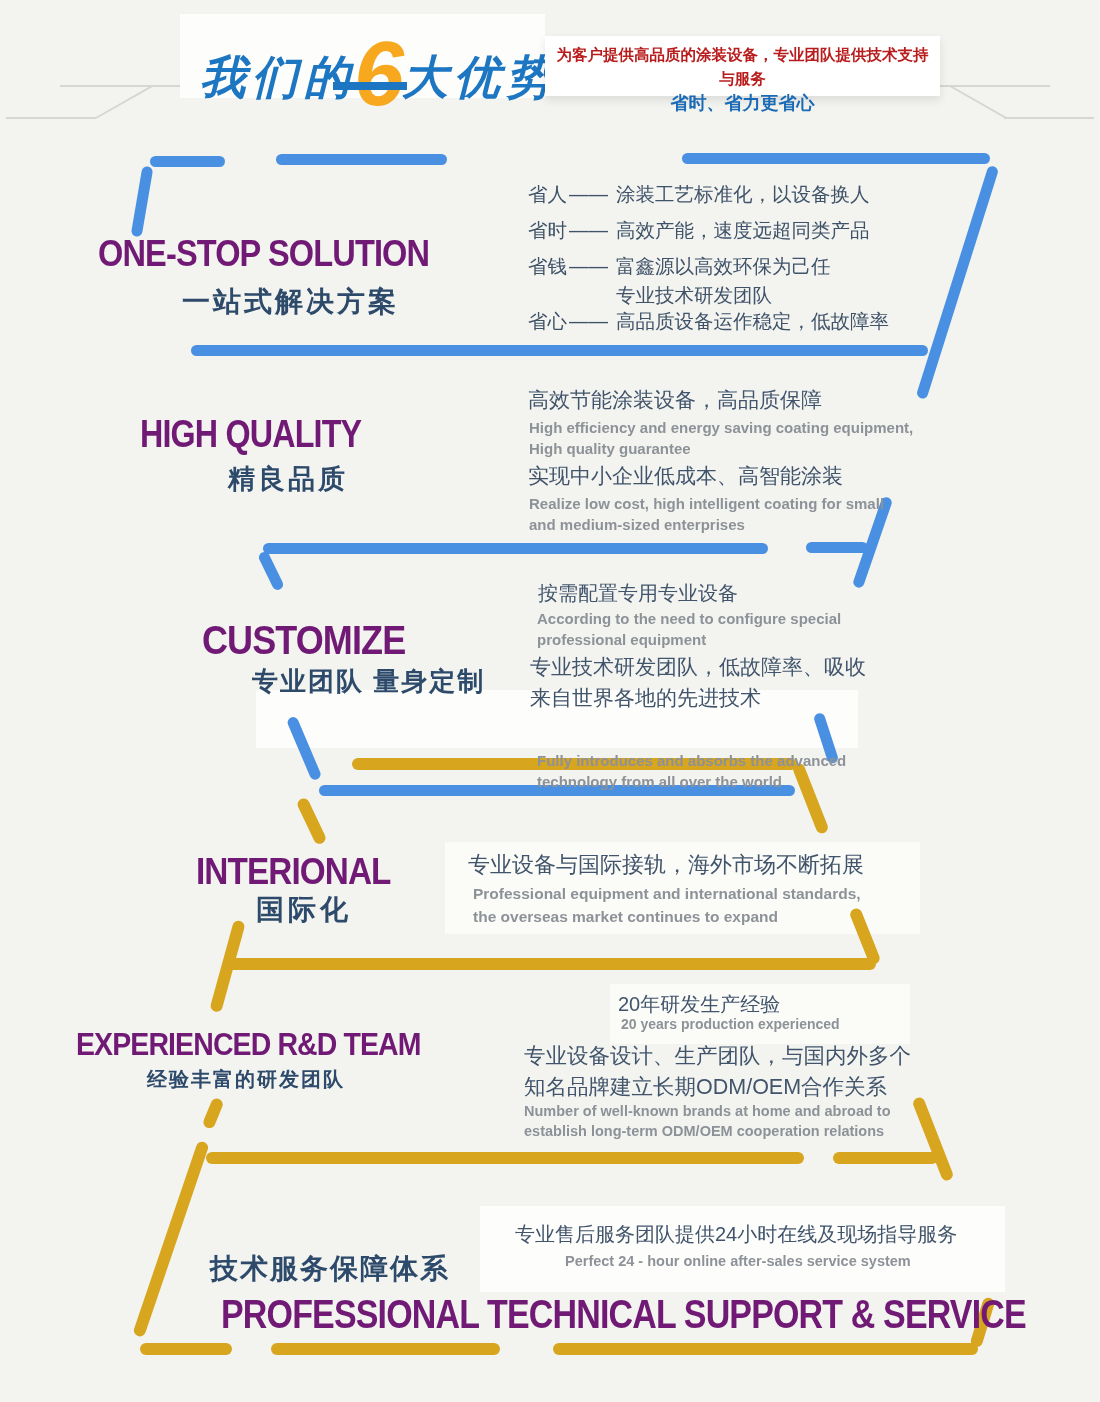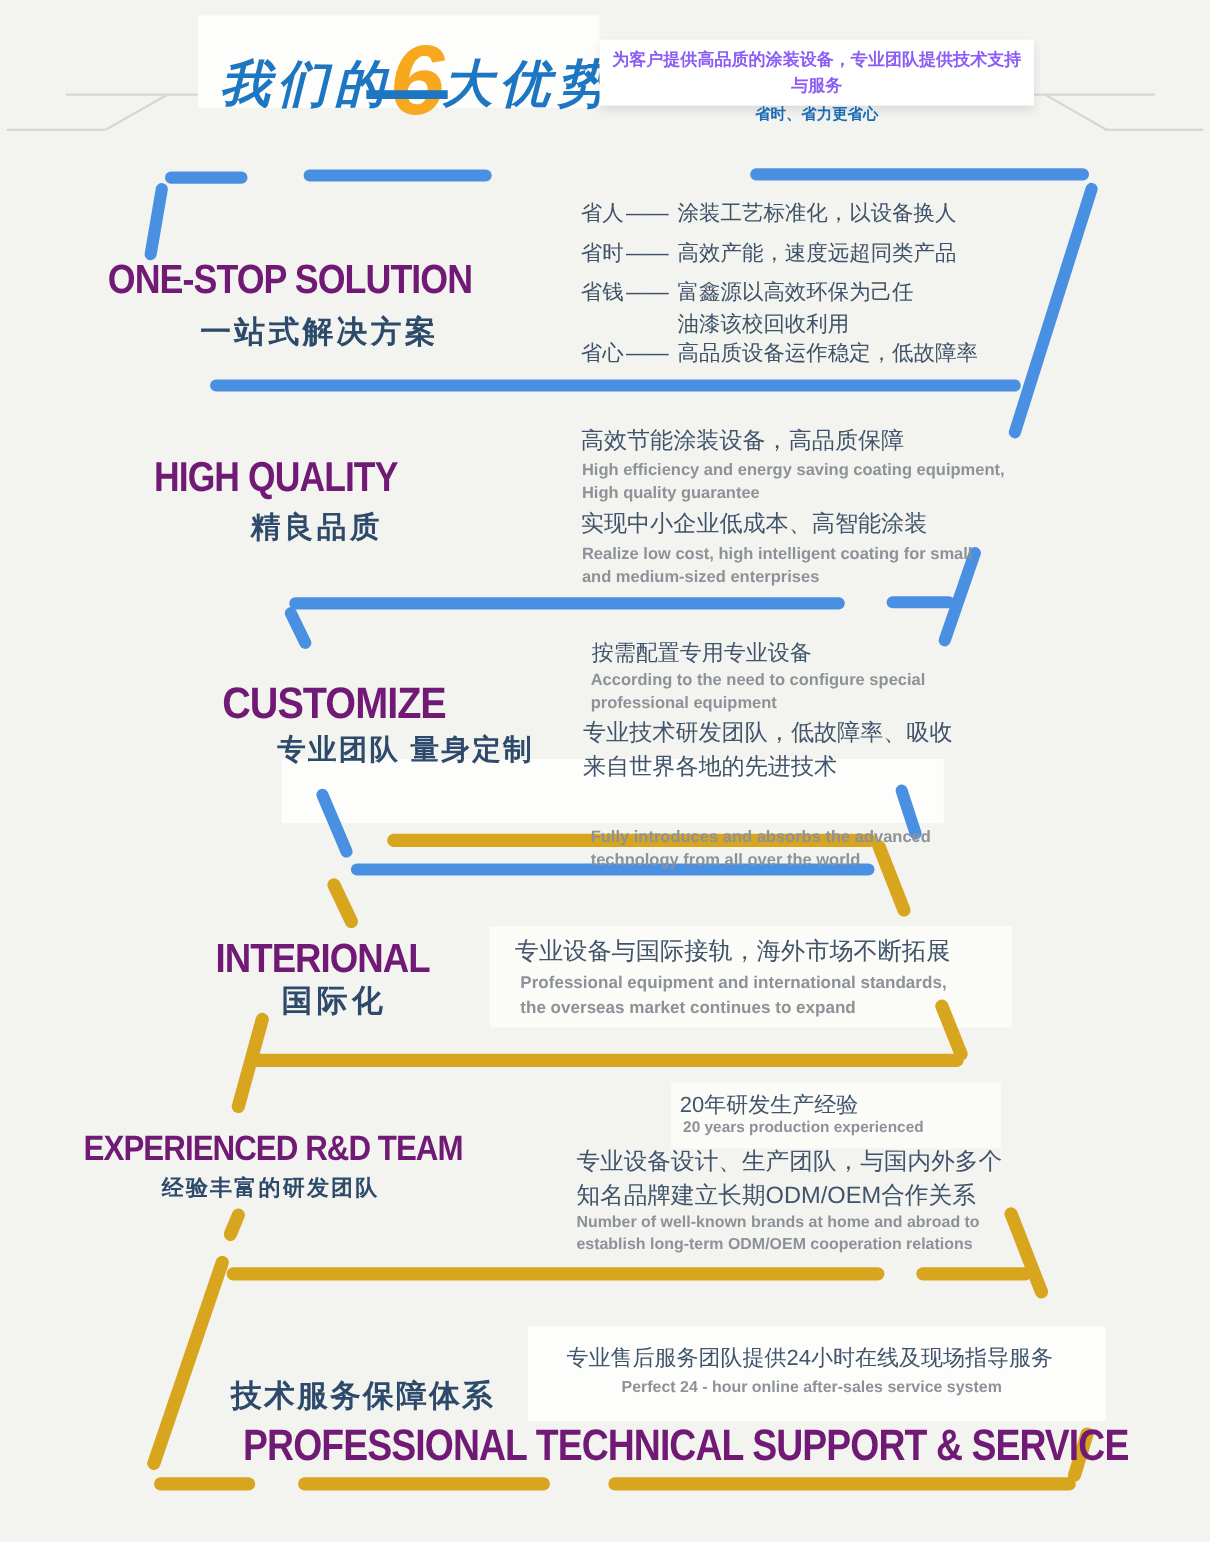--- a/index.html
+++ b/index.html
@@ -19,22 +19,22 @@
   .adv-row{position:absolute;display:flex;color:#3f5268;font-size:19.5px;font-weight:500;line-height:29px;}
   .adv-label{flex:none;}
   .adv-dash{flex:none;margin:0 8px 0 2px;}
   .adv-text{white-space:pre-line;}
   .hdr-title{position:absolute;left:200px;top:26px;font-style:italic;font-weight:700;color:#1d76c2;white-space:nowrap;}
   .hdr-title .zh{font-size:46px;letter-spacing:6px;}
   .hdr-title .six{font-size:90px;color:#f7a81e;line-height:0.8;position:relative;top:12px;margin:0 -2px;}
   .bar6{position:absolute;left:333px;top:82px;width:74px;height:8px;background:#1d76c2;}
   .sub-box{position:absolute;left:545px;top:36px;width:395px;height:60px;background:#ffffff;
            box-shadow:0 4px 9px rgba(0,0,0,0.10);}
-  .sub-box .l1{margin:7px 4px 0 4px;text-align:center;color:#8b5cf6;font-weight:700;font-size:15.5px;line-height:24px;}
-  .sub-box .l2{text-align:center;color:#1a6ab5;font-weight:700;font-size:14px;line-height:24px;}
+  .sub-box .l1{margin:7px 4px 0 4px;text-align:center;color:#b91c1c;font-weight:700;font-size:15.5px;line-height:24px;}
+  .sub-box .l2{text-align:center;color:#1a6ab5;font-weight:700;font-size:18px;line-height:24px;}
 </style>
 </head>
 <body>
 
 <div class="canvas">
 
   <div class="thin" style="left:60px;top:85px;width:990px;"></div>
   <div class="thin" style="left:6px;top:117px;width:90px;"></div>
   <div class="thin" style="left:96px;top:117px;width:64px;transform:rotate(-29.7deg);"></div>
   <div class="thin" style="left:950px;top:85px;width:64px;transform:rotate(29.7deg);"></div>
@@ -97,21 +97,21 @@
   </div>
   <div class="adv-row" style="left:528px;top:216px;">
     <span class="adv-label">省时</span>
     <span class="adv-dash">——</span>
     <span class="adv-text">高效产能，速度远超同类产品</span>
   </div>
   <div class="adv-row" style="left:528px;top:252px;">
     <span class="adv-label">省钱</span>
     <span class="adv-dash">——</span>
     <span class="adv-text">富鑫源以高效环保为己任
-油漆该校回收利用</span>
+专业技术研发团队</span>
   </div>
   <div class="adv-row" style="left:528px;top:307px;">
     <span class="adv-label">省心</span>
     <span class="adv-dash">——</span>
     <span class="adv-text">高品质设备运作稳定，低故障率</span>
   </div>
 
   <div class="title-en" style="left:140px;top:413px;font-size:38px;">
     <span class="cond" style="transform:scaleX(.85);">HIGH QUALITY</span>
   </div>

